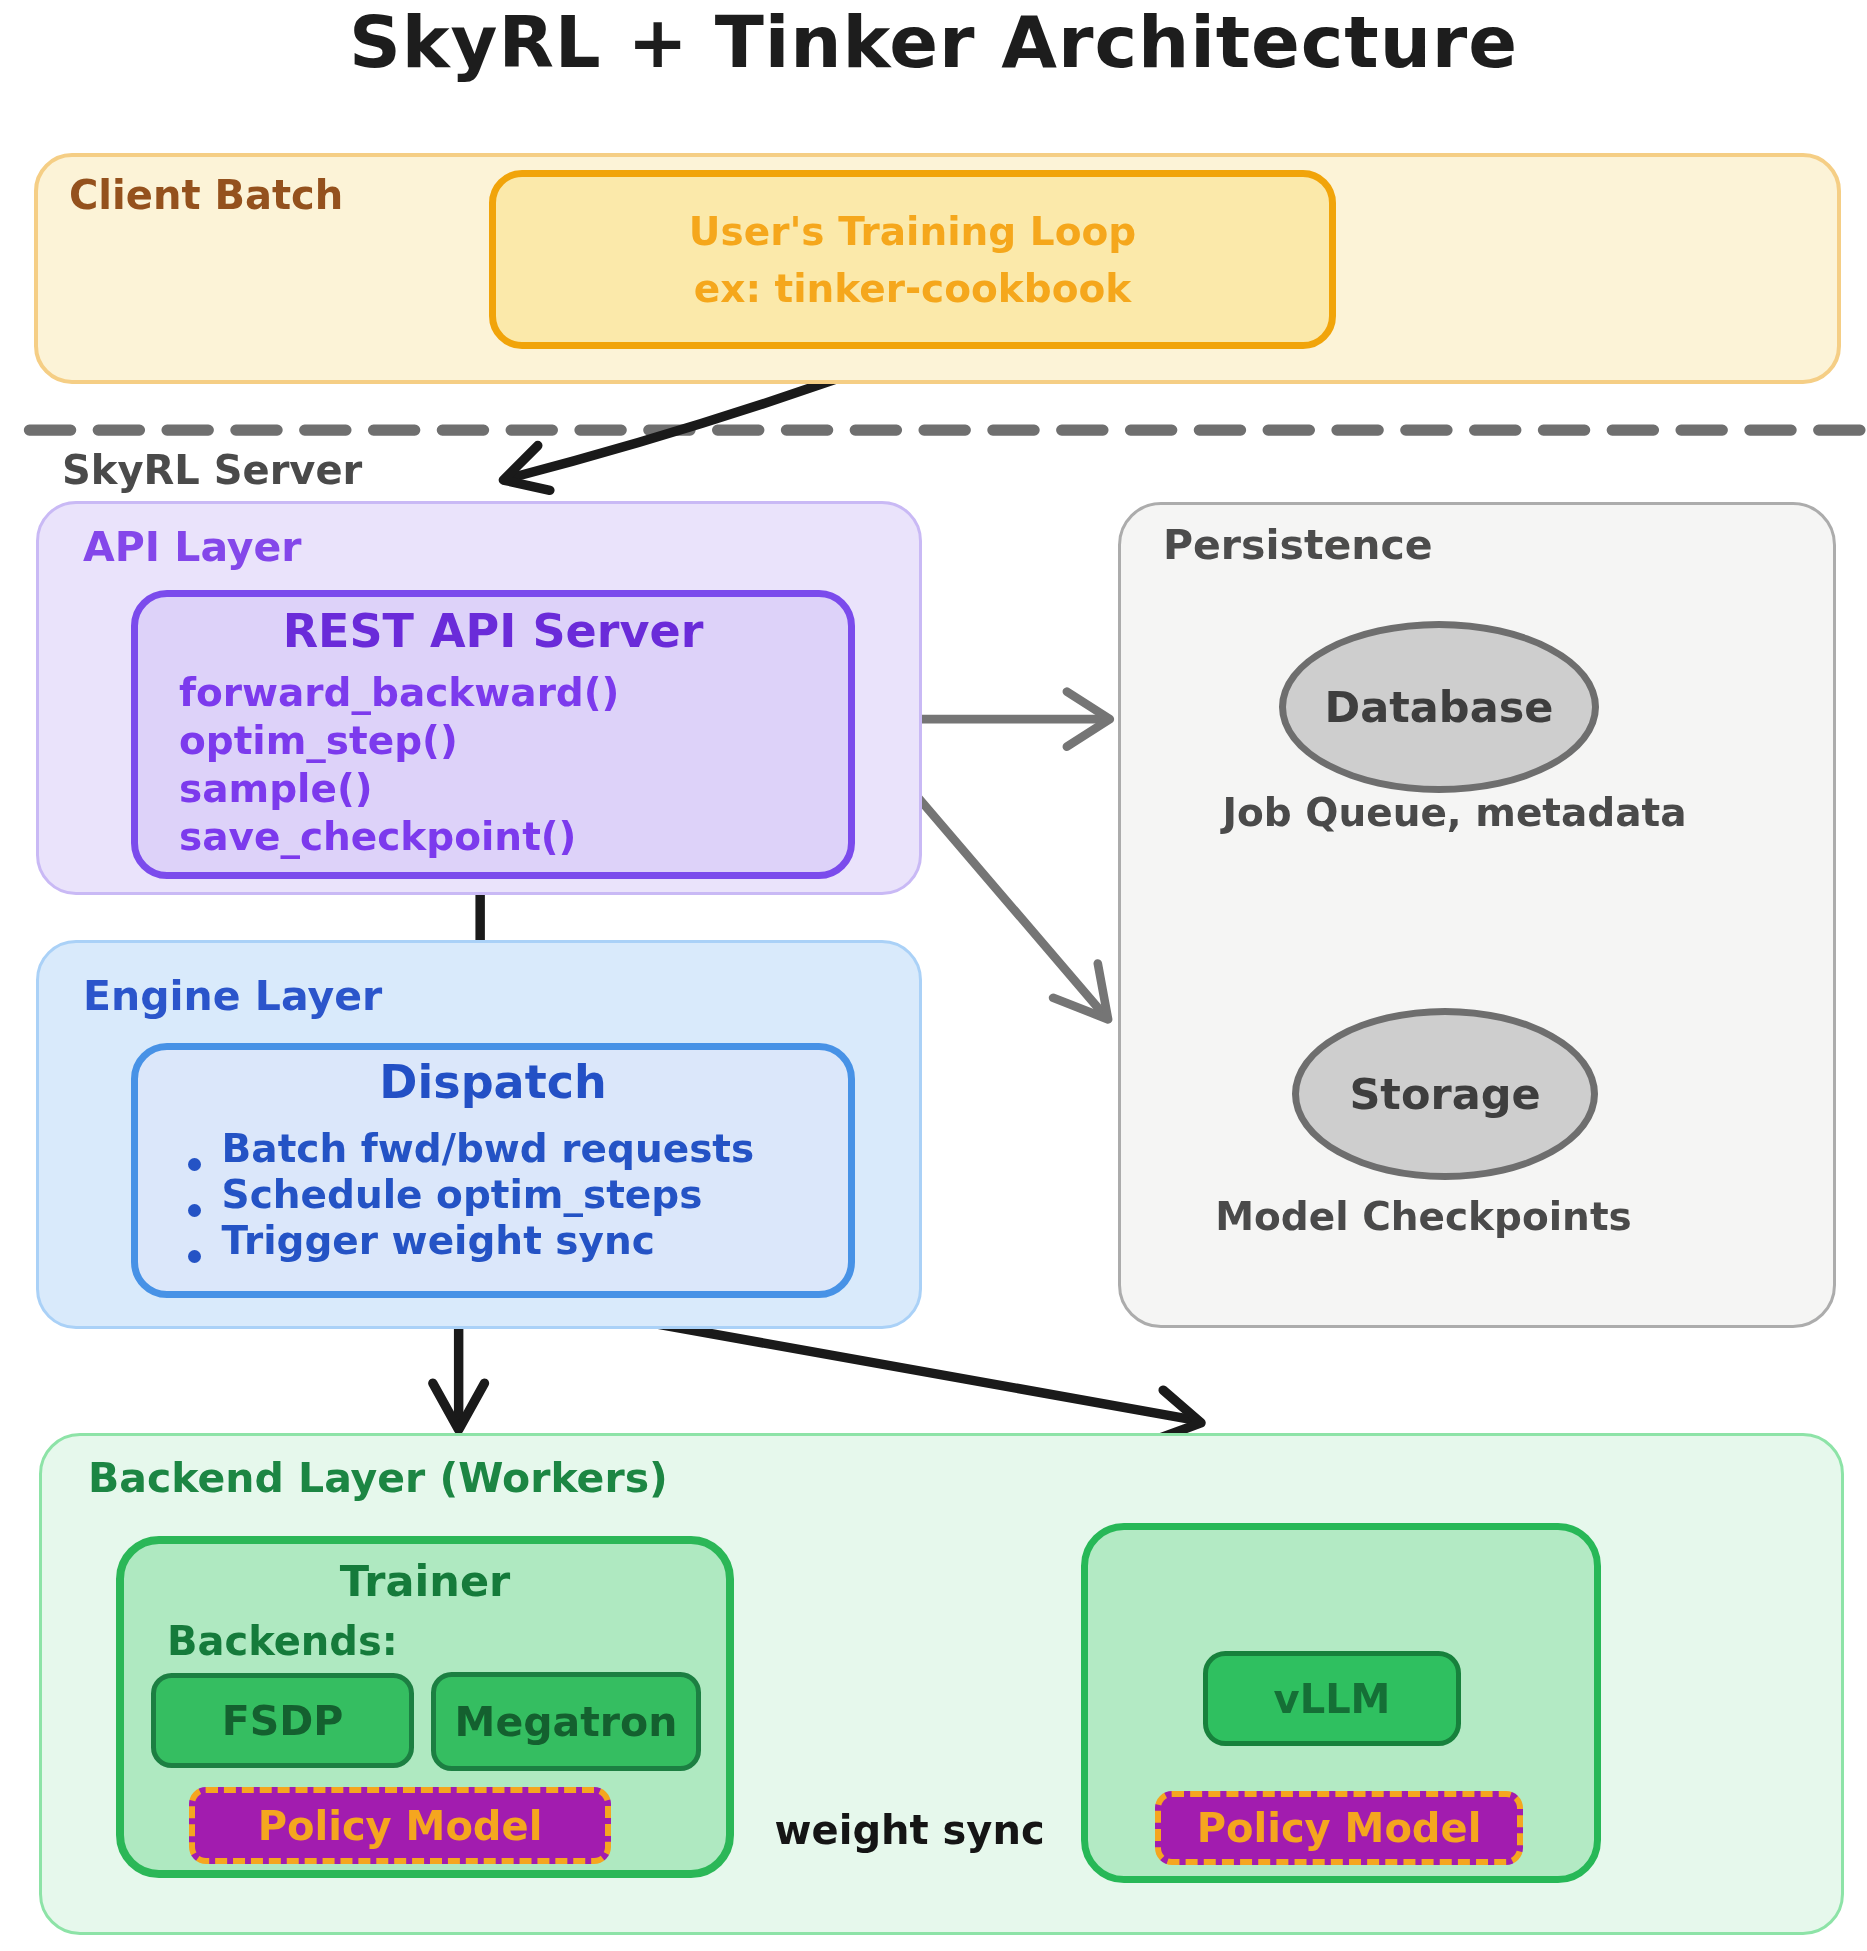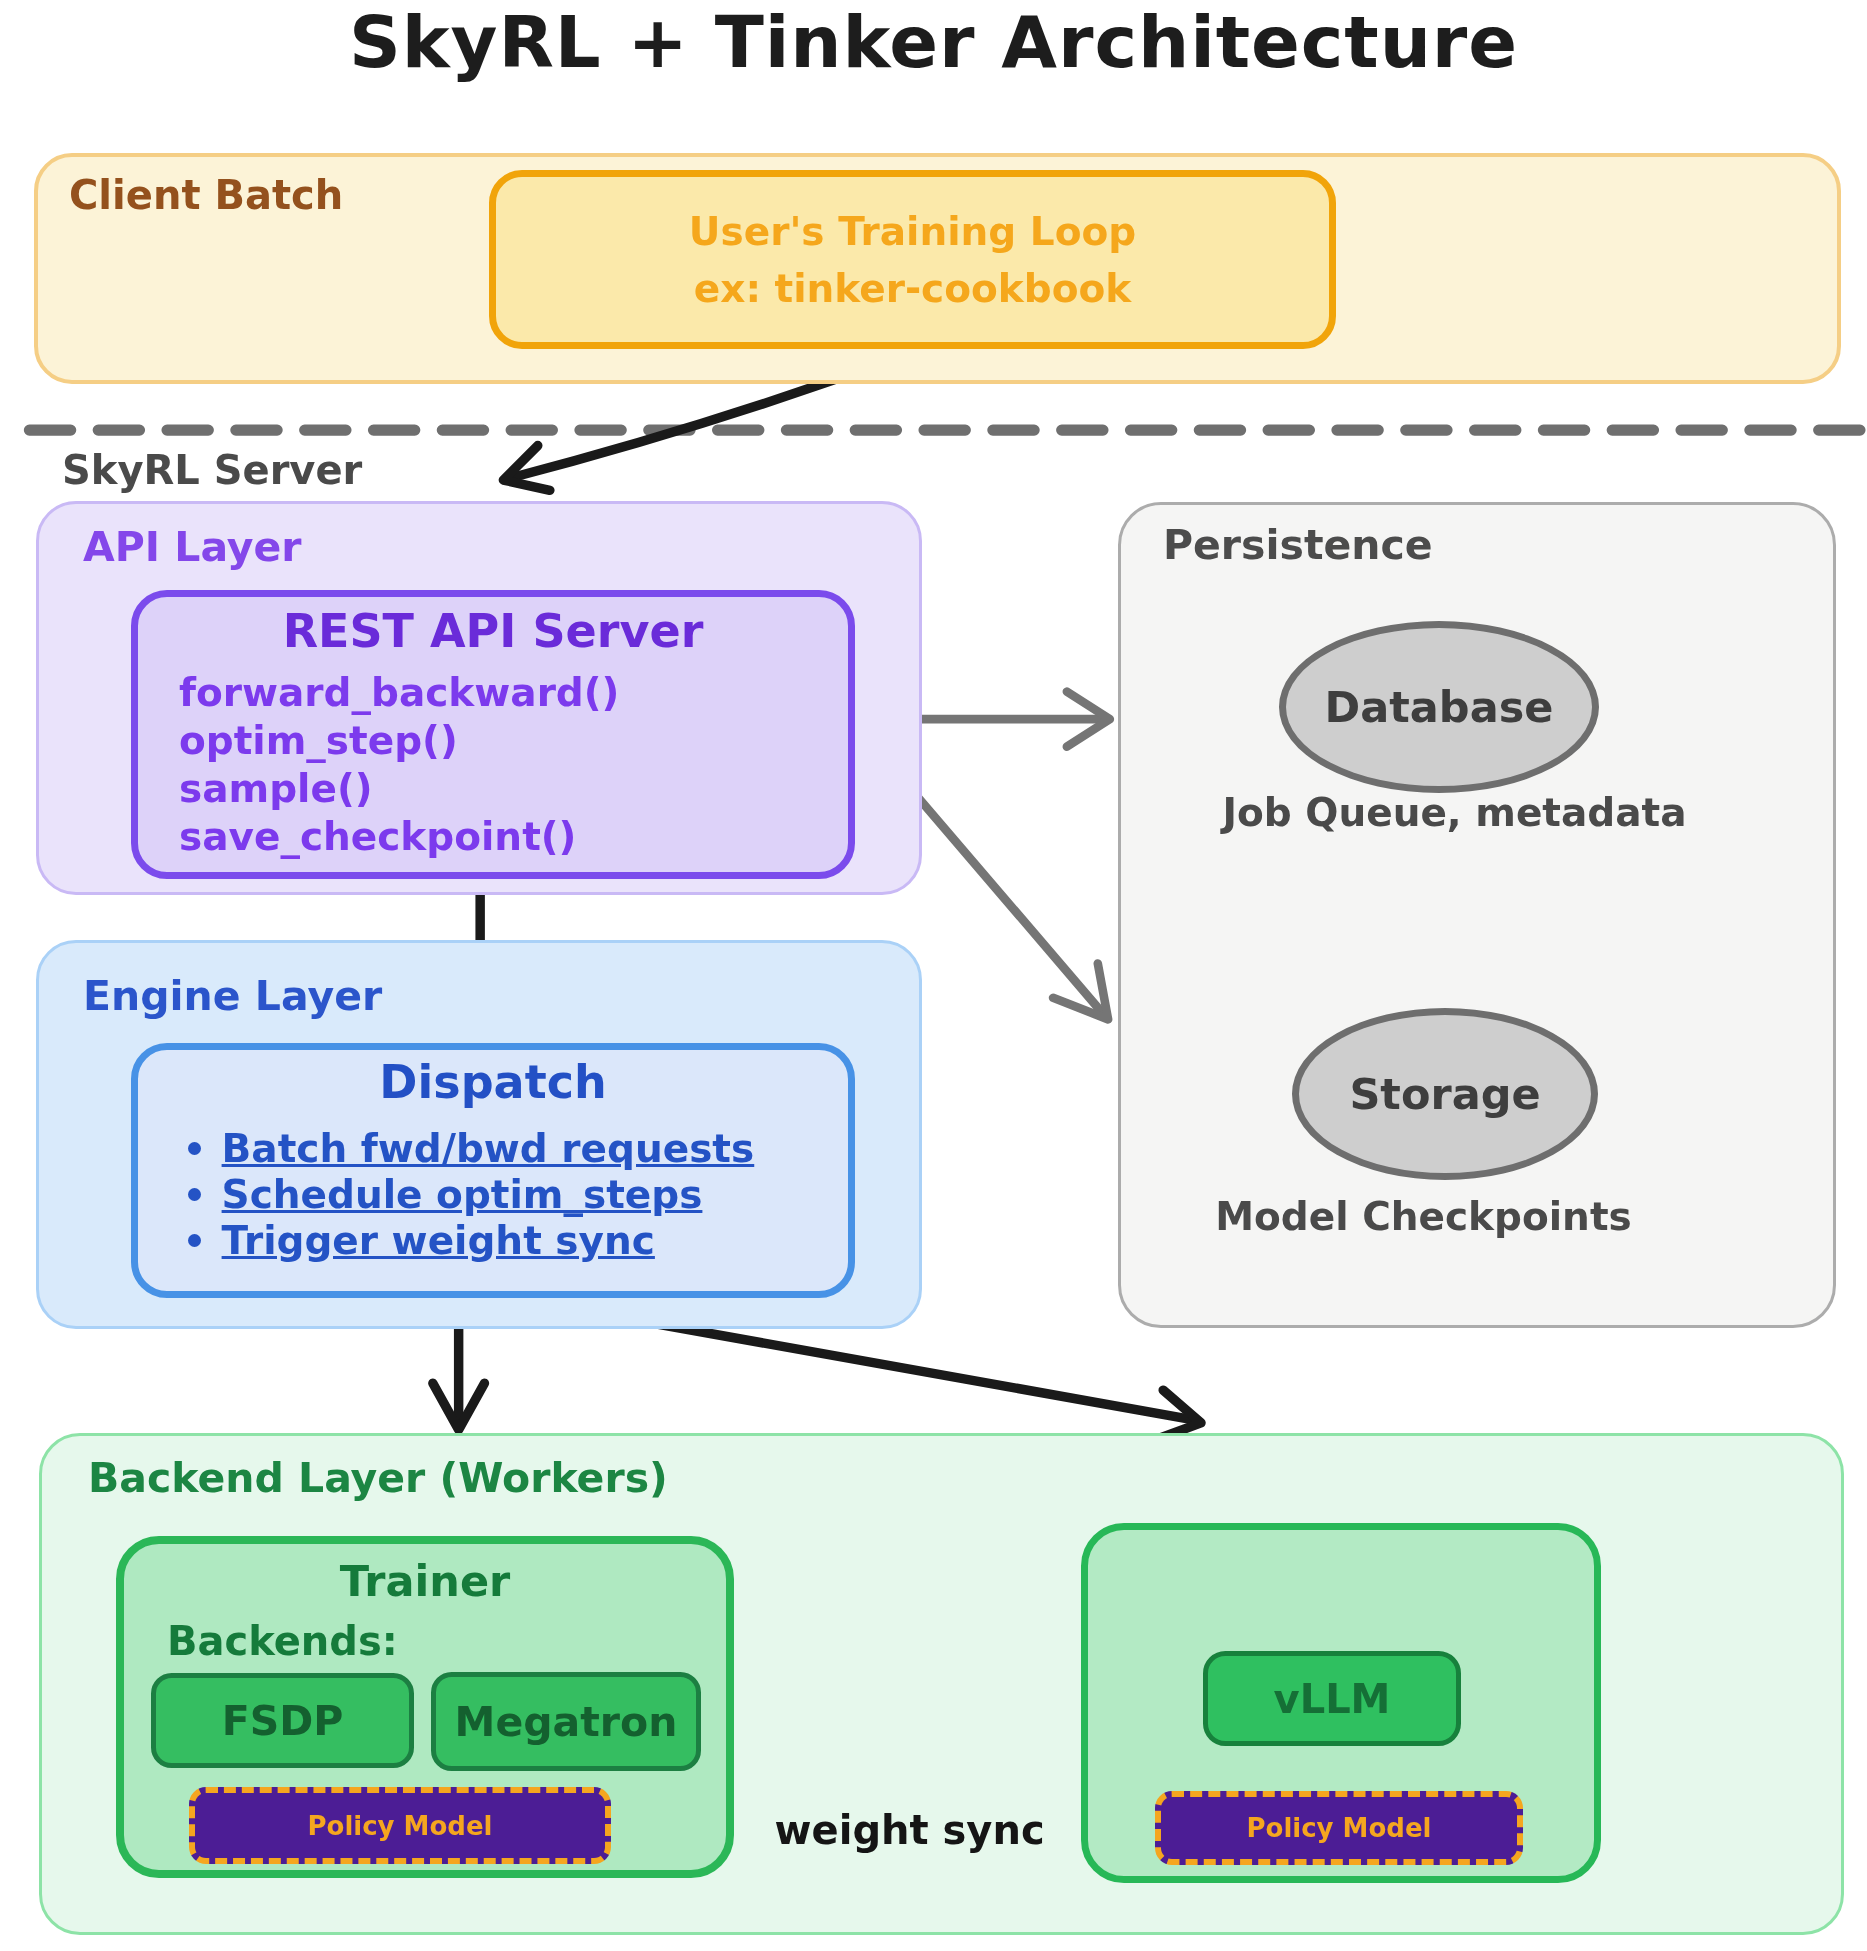--- a/index.html
+++ b/index.html
@@ -108,21 +108,21 @@
   }
   #dispatch-title {
     left: 131px; top: 1055px; width: 724px;
     text-align: center;
     font-size: 46px; font-weight: 700; color: #2350C5;
   }
   #dispatch-bullets {
     left: 188px; top: 1125px;
     font-size: 39px; font-weight: 600; color: #2453C5;
   }
-  .bullet-row { display: flex; align-items: center; height: 46px; text-decoration: underline; }
+  .bullet-row { display: flex; align-items: flex-end; height: 46px; }
   .bullet-dot {
     width: 13px; height: 13px; border-radius: 50%;
     background: #2453C5; margin-right: 20.6px; flex: 0 0 auto;
   }
 
   
   #backend-box {
     left: 39px; top: 1433px; width: 1805px; height: 502px;
     background: #E6F8EC; border: 3.4px solid #8DE3A7; border-radius: 41px;
   }
@@ -145,22 +145,22 @@
   }
   .chip {
     position: absolute; box-sizing: border-box;
     background: #35BE61; border: 5.2px solid #1C7F42; border-radius: 20.6px;
     font-size: 41px; font-weight: 700; color: #14602F;
   }
   #fsdp-chip { left: 151px; top: 1673px; width: 263px; height: 95px; }
   #megatron-chip { left: 431px; top: 1672px; width: 270px; height: 99px; }
   .policy {
     position: absolute; box-sizing: border-box;
-    background: #4c1d95; border: 6.9px dashed #F5A61F; border-radius: 17px;
-    font-size: 26px; font-weight: 700; color: #F5A61F;
+    background: #a21caf; border: 6.9px dashed #F5A61F; border-radius: 17px;
+    font-size: 40px; font-weight: 700; color: #F5A61F;
   }
   #policy-trainer { left: 189px; top: 1787px; width: 422px; height: 77px; }
   #policy-inference { left: 1155px; top: 1791px; width: 368px; height: 74px; }
 
   #inference-box {
     left: 1081px; top: 1523px; width: 520px; height: 360px;
     background: #B3EAC4; border: 7.7px solid #27B857; border-radius: 43px;
   }
   #inference-title {
     left: 1081px; top: 1544px; width: 520px;

